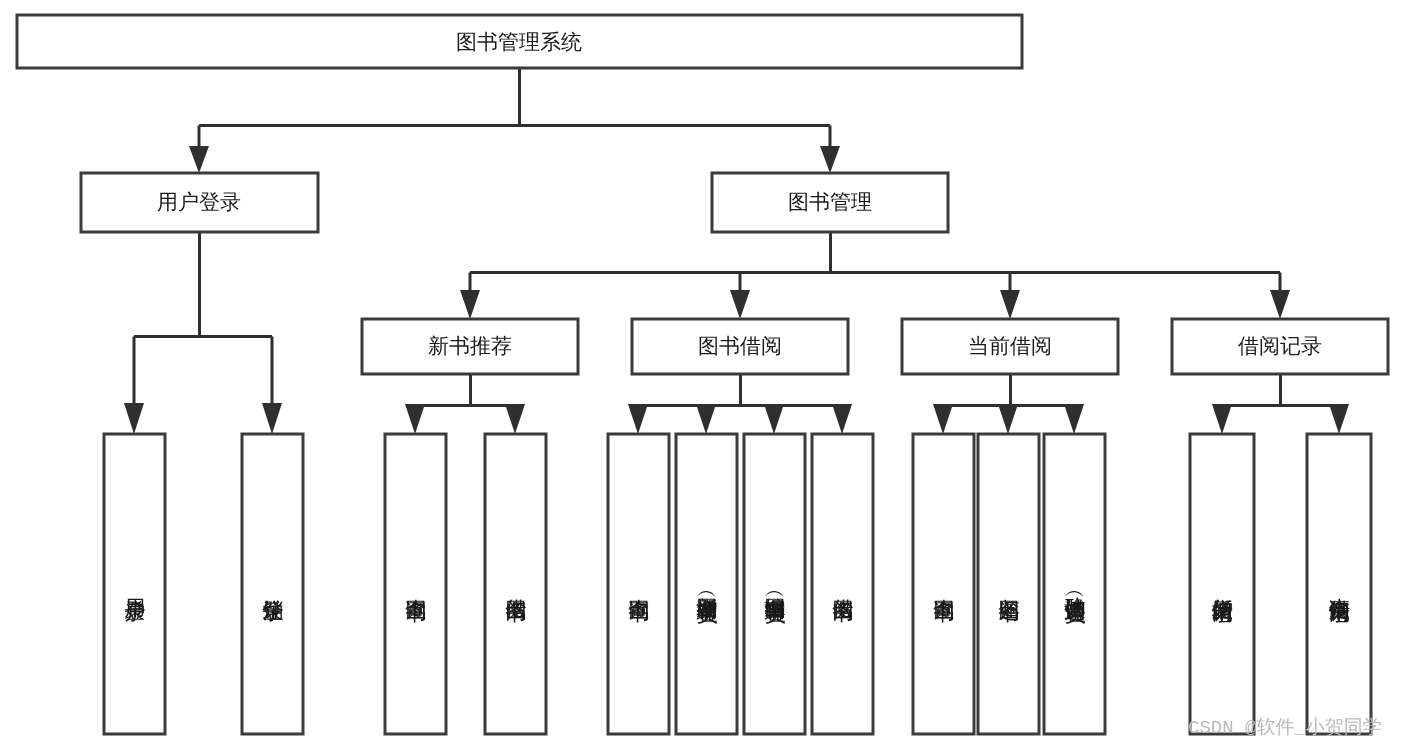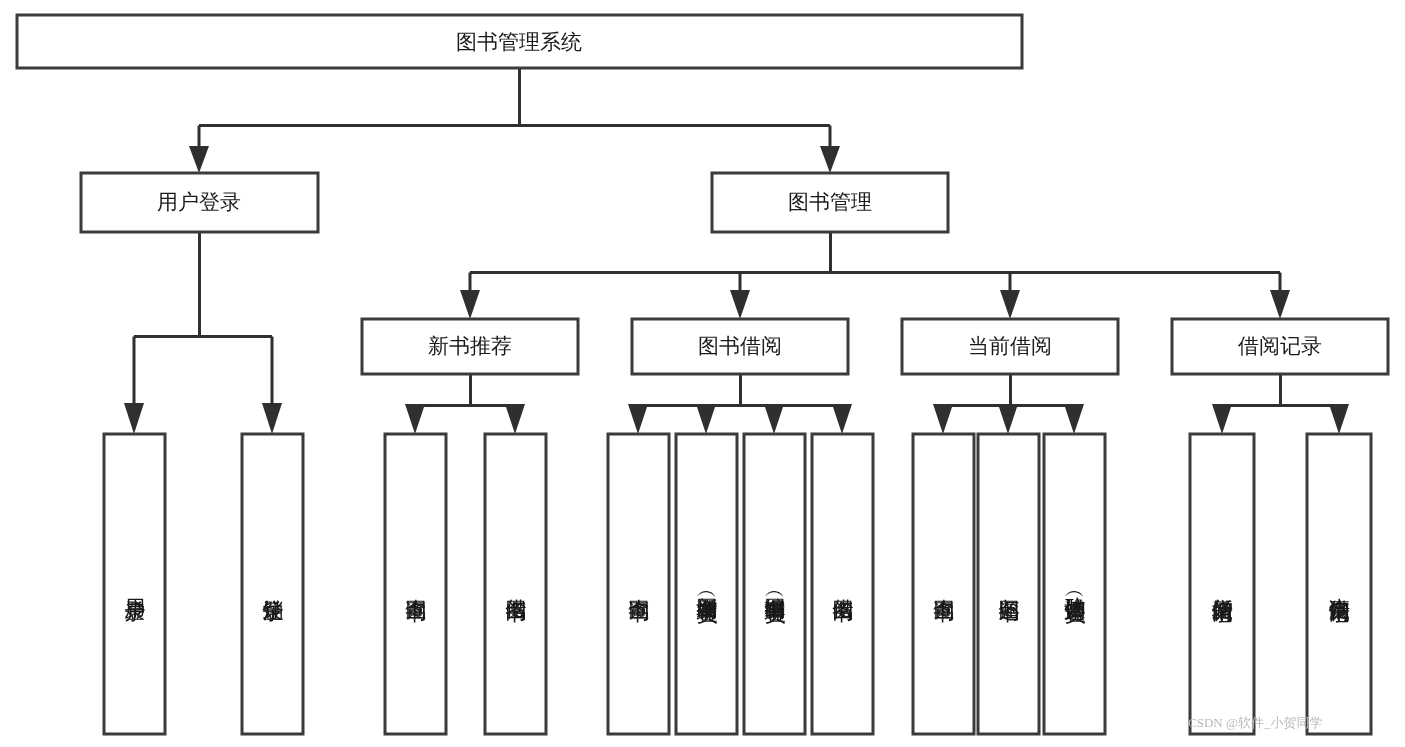--- a/index.html
+++ b/index.html
@@ -59,22 +59,22 @@
     display: flex;
     align-items: center;
     justify-content: center;
     text-align: center;
     letter-spacing: 1px;
     white-space: normal;
     pointer-events: none;
   }
   .watermark {
     position: absolute;
-    font-family: Liberation Serif, serif;
-    font-size: 13px;
+    font-family: Liberation Mono, monospace;
+    font-size: 19px;
     color: #b9b9b9;
     white-space: nowrap;
     left: 1188px;
     top: 714px;
   }
 </style>
 </head>
 <body>
 
 <div id="diagram-root">

